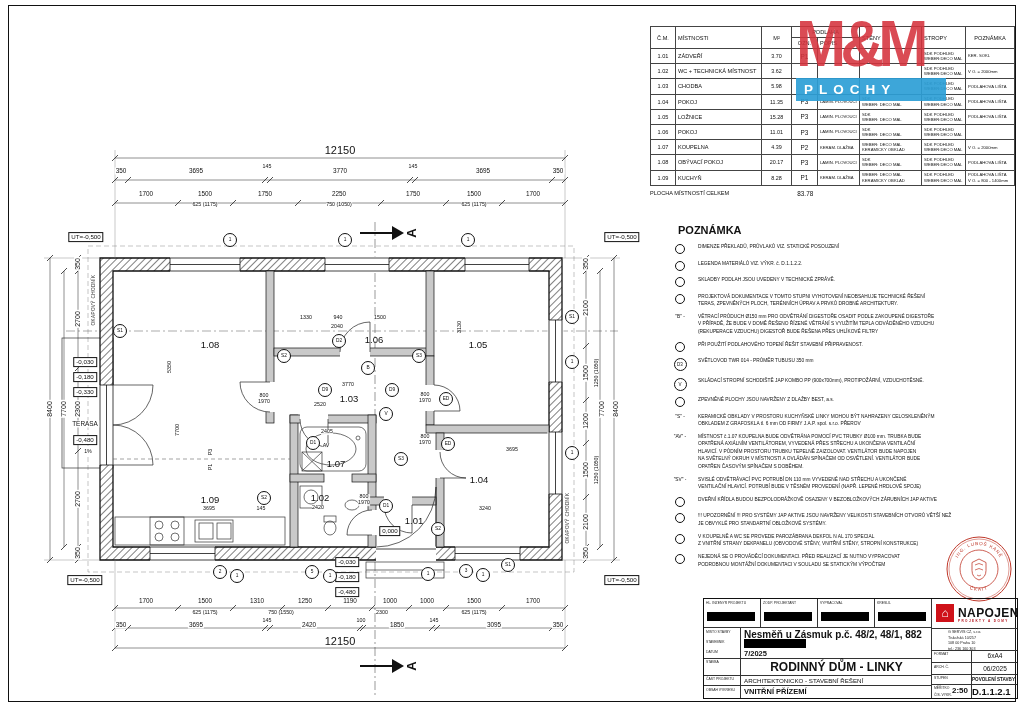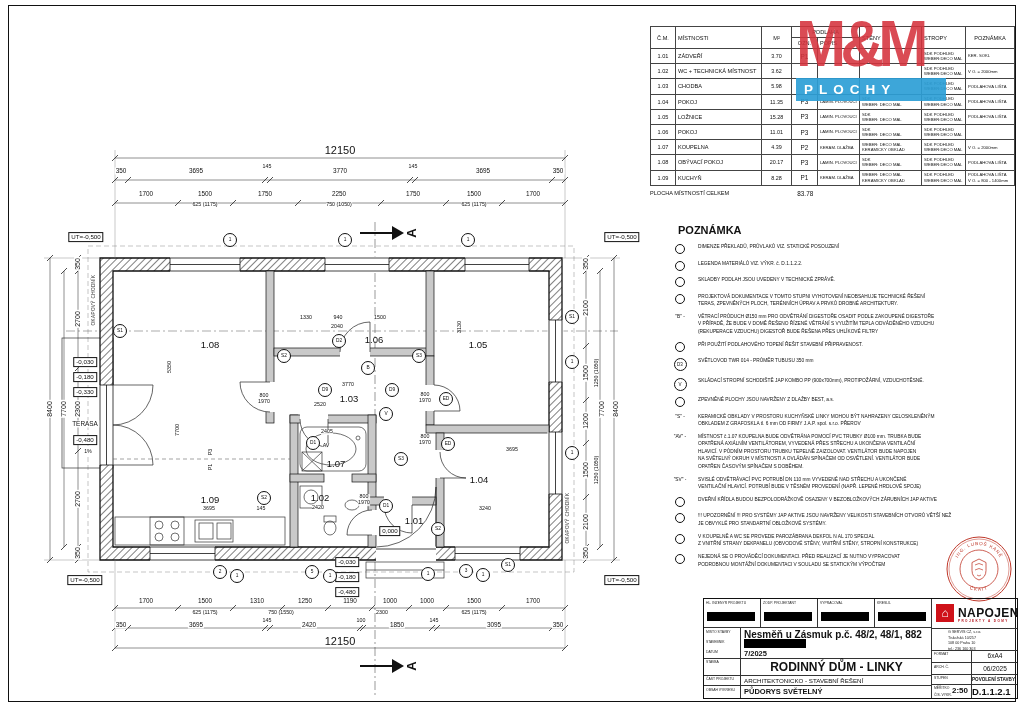--- a/index.html
+++ b/index.html
@@ -660,21 +660,21 @@
     <div class="bar" style="left:40px;top:40px;width:62px;height:9px;"></div>
     <div class="tb-abs" style="left:40px;top:50px;font-size:7.5px;font-weight:bold;text-align:center;">7/2025</div>
 
     <div class="tb-abs tlabel" style="left:2px;top:61px;">STAVBA</div>
     <div class="tb-abs" style="left:38px;top:61px;width:189px;text-align:center;font-size:12px;font-weight:bold;">RODINNÝ DŮM - LINKY</div>
 
     <div class="tb-abs tlabel" style="left:2px;top:78px;">ČÁST PROJEKTU</div>
     <div class="tb-abs" style="left:40px;top:78px;font-size:6.2px;">ARCHITEKTONICKO - STAVEBNÍ ŘEŠENÍ</div>
 
     <div class="tb-abs tlabel" style="left:2px;top:89px;">OBSAH VÝKRESU</div>
-    <div class="tb-abs" style="left:40px;top:88px;font-size:7.5px;font-weight:bold;">PŮDORYS SVĚTELNÝ</div>
+    <div class="tb-abs" style="left:40px;top:88px;font-size:7.5px;font-weight:bold;">VNITŘNÍ PŘÍZEMÍ</div>
 
     <div class="gs-box" style="left:232px;top:5px;width:18px;height:18px;">
         <span>⌂</span>
       </div>
     <div class="tb-abs gs-name" style="left:254px;top:7px;">NAPOJEN</div>
     <div class="tb-abs gs-sub" style="left:254px;top:20px;">PROJEKTY A DOMY</div>
     <div id="gs-addr" class="tb-abs gs-addr" style="left:244px;top:31px;">
         <div>G SERVIS CZ, s.r.o.</div>
         <div>Tiskařská 10/257</div>
         <div>108 00 Praha 10</div>

